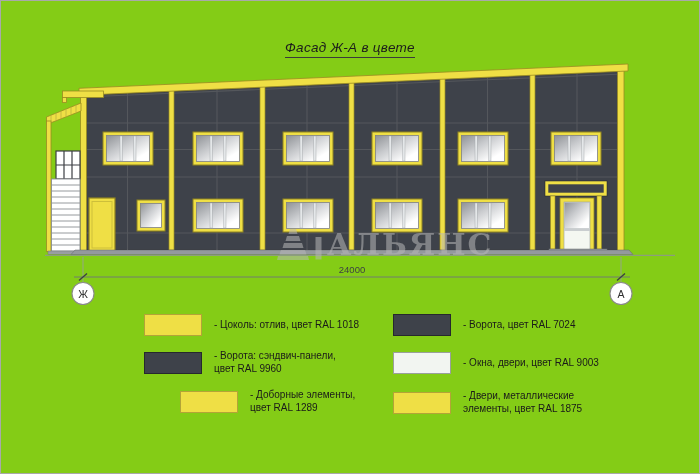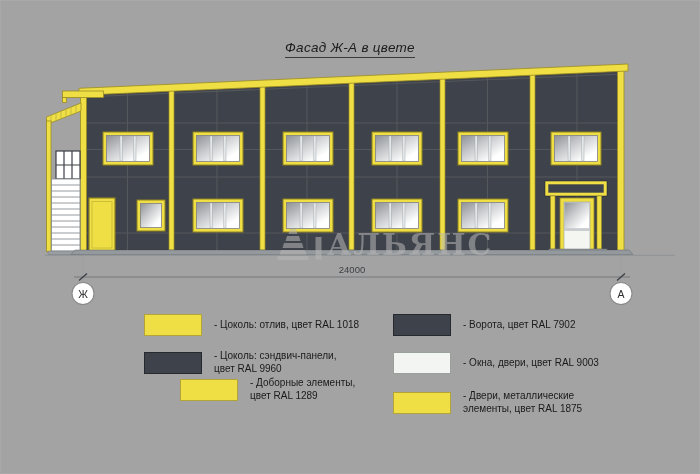--- a/index.html
+++ b/index.html
@@ -1,17 +1,17 @@
 <!DOCTYPE html>
 <html><head>
 <meta charset="utf-8">
 <style>
   html,body{margin:0;padding:0;background:#e8e8e8;}
   .page{
-    position:relative;width:700px;height:474px;background:#a3a3a3;
+    position:relative;width:700px;height:474px;background:#84cc16;
     border:1px solid #a9a9a9;box-sizing:border-box;overflow:hidden;
     font-family:"Liberation Sans",sans-serif;
   }
   .title{position:absolute;top:37px;left:0;width:100%;text-align:center;}
   .title span{
     font-style:italic;font-size:13.5px;color:#1c1c1c;
     border-bottom:1px solid #3a3a3a;padding-bottom:2px;letter-spacing:.3px;
   }
   svg.drawing{position:absolute;top:55px;left:0;}
   .legend-item{position:absolute;display:flex;align-items:center;}
@@ -150,36 +150,36 @@
   <div class="legend-item" style="left:143px;top:313px;">
     <div class="swatch" data-swatch="yellow" style="background: rgb(239, 223, 69);"></div>
     <div class="legend-text">
       <div>- Цоколь: отлив, цвет RAL 1018</div>
       <div></div>
     </div>
   </div>
   <div class="legend-item" style="left:143px;top:349px;">
     <div class="swatch" data-swatch="dark_gray" style="background: rgb(62, 66, 74);"></div>
     <div class="legend-text">
-      <div>- Цоколь: сэндвич-панели,</div>
+      <div>- Ворота: сэндвич-панели,</div>
       <div>цвет RAL 9960</div>
     </div>
   </div>
-  <div class="legend-item" style="left:143px;top:376px;padding-left:36px;">
+  <div class="legend-item" style="left:143px;top:388px;padding-left:36px;">
     <div class="swatch" data-swatch="yellow" style="background: rgb(239, 223, 69);"></div>
     <div class="legend-text">
       <div>- Доборные элементы,</div>
       <div>цвет RAL 1289</div>
     </div>
   </div>
 
   <div class="legend-item" style="left:392px;top:313px;">
     <div class="swatch" data-swatch="dark_gray" style="background: rgb(62, 66, 74);"></div>
     <div class="legend-text">
-      <div>- Ворота, цвет RAL 7902</div>
+      <div>- Ворота, цвет RAL 7024</div>
       <div></div>
     </div>
   </div>
   <div class="legend-item" style="left:392px;top:351px;">
     <div class="swatch" data-swatch="white" style="background: rgb(242, 245, 241);"></div>
     <div class="legend-text">
       <div>- Окна, двери, цвет RAL 9003</div>
       <div></div>
     </div>
   </div>

